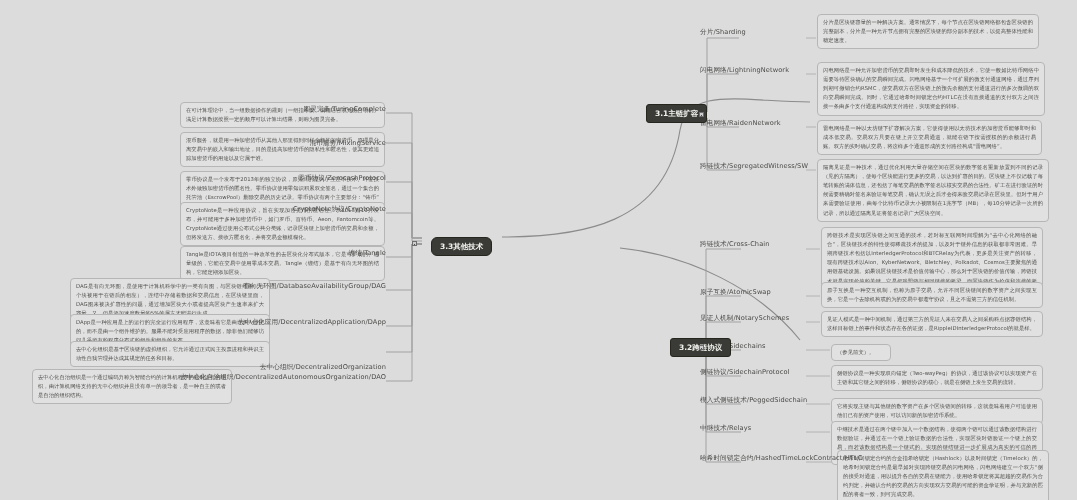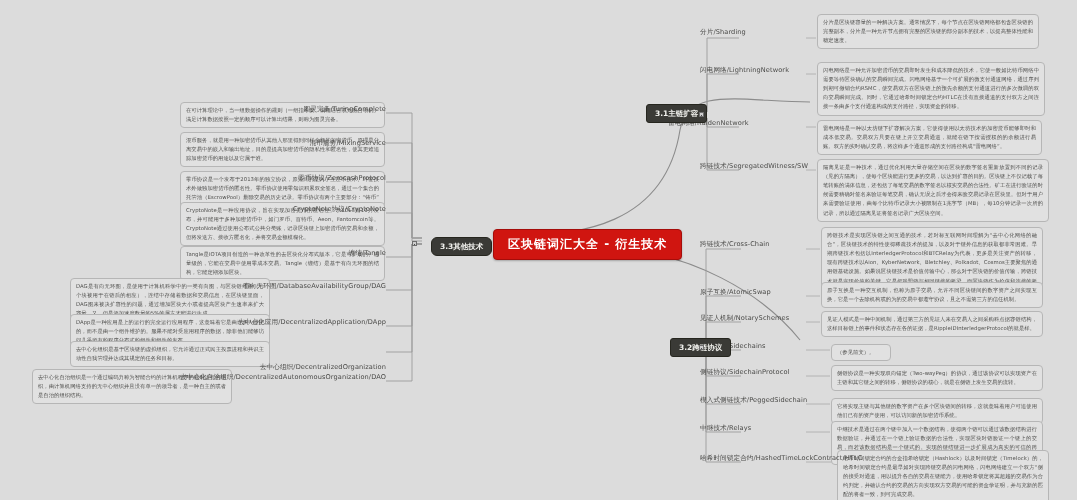--- a/index.html
+++ b/index.html
@@ -133,29 +133,28 @@
         <path d="M806,296 L820,296"></path>
       <path d="M806,322 L820,322"></path>
         <path d="M806,350 L830,350"></path>
       <path d="M806,376 L830,376"></path>
         <path d="M806,404 L830,404"></path>
       <path d="M806,432 L830,432"></path>
         <path d="M806,462 L836,462"></path>
     </g>
   </svg>
 
-  <div class="root-node" style="left: 493px; top: 229px; background: rgb(208, 21, 16);">区块链词汇大全 - 衍生技术</div>
 
   <div class="branch-node" style="left:646px;top:104px;">3.1主链扩容</div>
   <div class="branch-node" style="left:670px;top:338px;">3.2跨链协议</div>
   <div class="branch-node" style="left:431px;top:237px;border-radius:6px;">3.3其他技术</div>
 
   <div class="topic right" style="left:700px;top:28px;">分片/Sharding</div>
   <div class="topic right" style="left:700px;top:66px;">闪电网络/LightningNetwork</div>
-  <div class="topic right" style="left:668px;top:119px;">雷电网络/RaidenNetwork</div>
+  <div class="topic right" style="left:700px;top:119px;">雷电网络/RaidenNetwork</div>
   <div class="topic right" style="left:700px;top:162px;">跨链技术/SegregatedWitness/SW</div>
 
   <div class="note" style="left:817px;top:14px;width:222px;">分片是区块链容量的一种解决方案。通常情况下，每个节点在区块链网络都包含区块链的完整副本，分片是一种允许节点拥有完整的区块链的部分副本的技术，以提高整体性能和稳定速度。</div>
   <div class="note" style="left:817px;top:62px;width:228px;">闪电网络是一种允许加密货币的交易即时发生和成本降低的技术，它使一般如比特币网络中需要等待区块确认的交易瞬间完成。闪电网络基于一个可扩展的微支付通道网络，通过序列到期可撤销合约RSMC，使交易双方在区块链上的预先余额的支付通道进行的多次微调的双向交易瞬间完成。同时，它通过哈希时间锁定合约HTLC在没有直接通道的支付双方之间连接一条由多个支付通道构成的支付路径，实现资金的转移。</div>
   <div class="note" style="left:817px;top:120px;width:225px;">雷电网络是一种以太坊链下扩容解决方案，它使得使用以太坊技术的加密货币能够即时和成本低交易。交易双方只要在链上开立交易通道，就能在链下按需授权的的余额进行易账。双方的实时确认交易，将这样多个通道形成的支付路径构成“雷电网络”。</div>
   <div class="note" style="left:817px;top:159px;width:232px;">隔离见证是一种技术，通过优化利用大量存储空间在区块的数字签名重新放置到不同的记录（见的方隔离），使每个区块能进行更多的交易，以达到扩容的目的。区块链上不仅记载了每笔转账的满体信息，还包括了每笔交易的数字签名以核实交易的合法性。矿工在进行验证的时候需要精确对签名来验证每笔交易，确认无误之后才会得来验交易记录在区块里。但对于用户来需要验证使用，由每个比特币记录大小被限制在1兆字节（MB），每10分钟记录一次所的记录，所以通过隔离见证将签名记录广大区块空间。</div>
 
   <div class="topic right" style="left:700px;top:240px;">跨链技术/Cross-Chain</div>
   <div class="topic right" style="left:700px;top:288px;">原子互换/AtomicSwap</div>
   <div class="topic right" style="left:700px;top:314px;">见证人机制/NotarySchemes</div>

